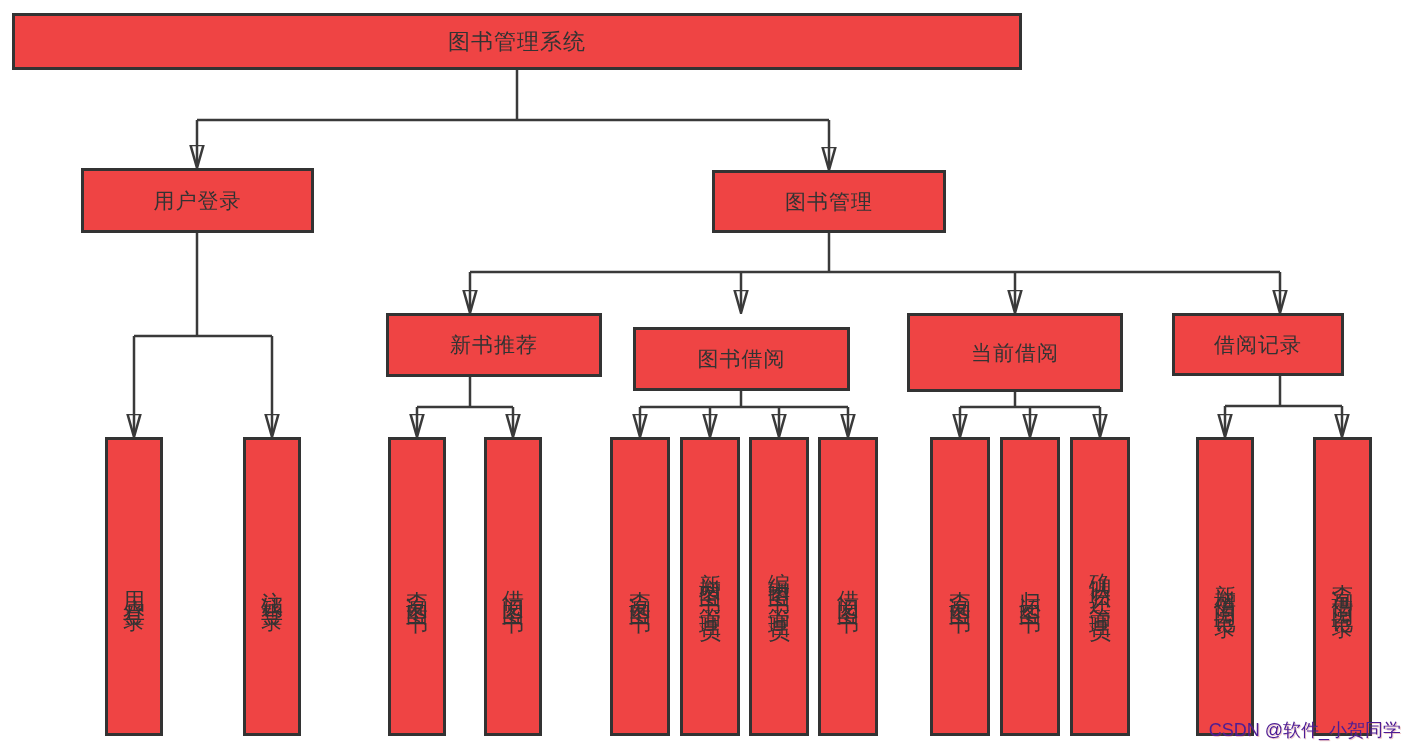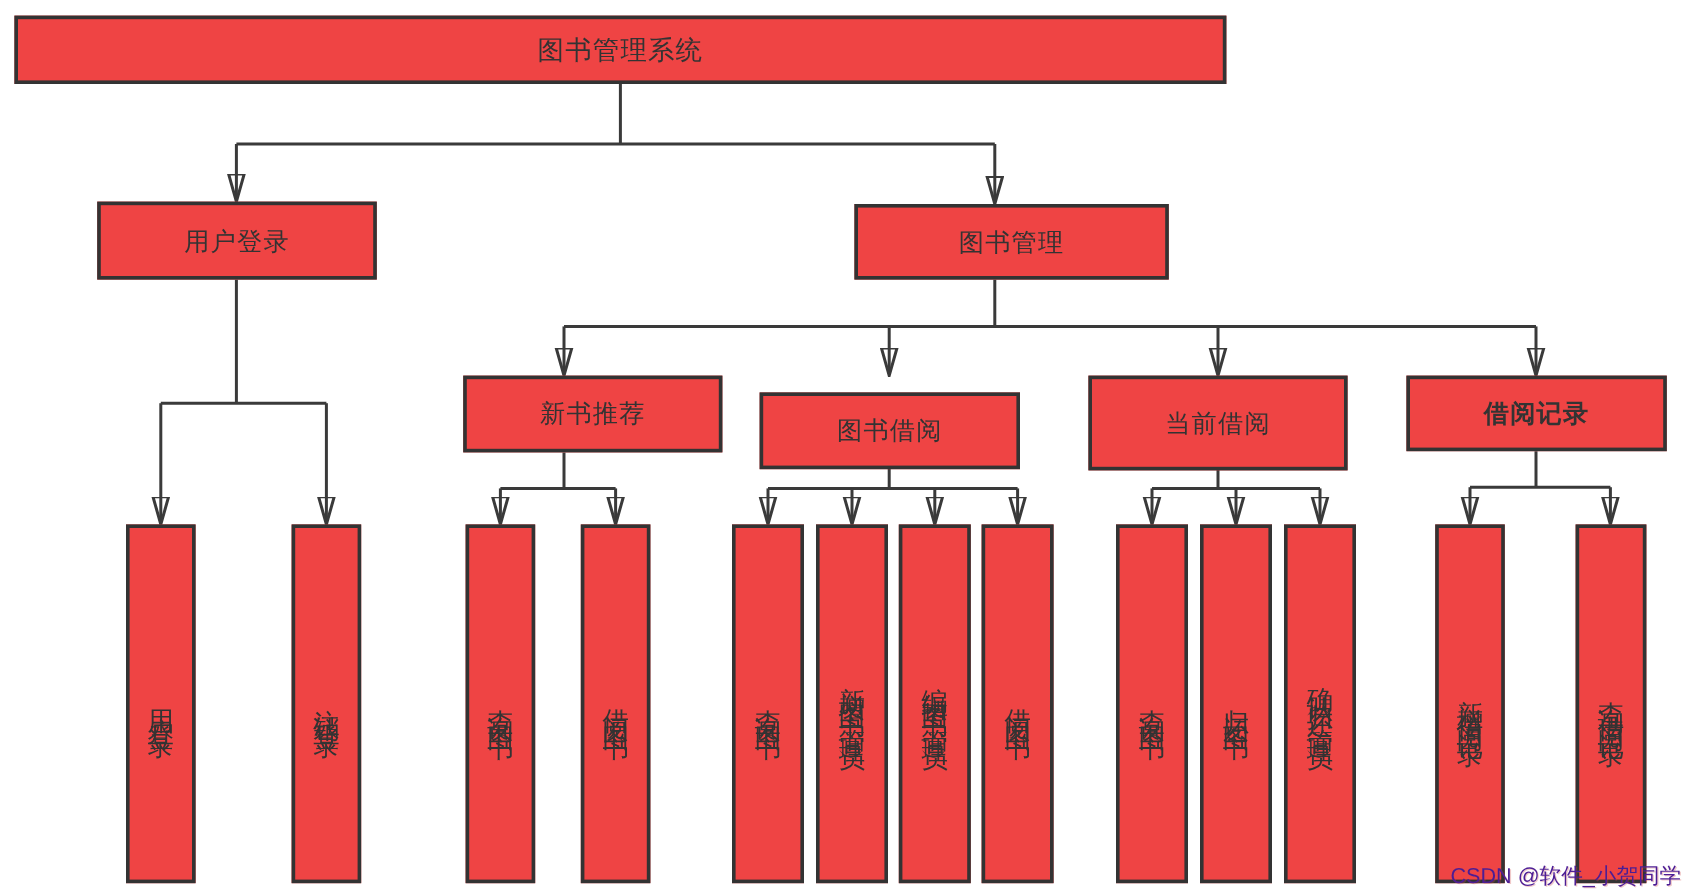--- a/index.html
+++ b/index.html
@@ -106,34 +106,34 @@
     </g>
   </svg>
 
   <div class="node title-box" style="left:12px;top:13px;width:1010px;height:57px;">
     <span>图书管理系统</span>
   </div>
 
   <div class="node branch-box" style="left:81px;top:168px;width:233px;height:65px;">
     <span>用户登录</span>
   </div>
-  <div class="node branch-box" style="left:712px;top:170px;width:262px;height:63px;justify-content:center;">
+  <div class="node branch-box" style="left:712px;top:170px;width:234px;height:63px;justify-content:center;">
     <span>图书管理</span>
   </div>
 
   <div class="node branch-box" style="left:362px;top:313px;width:216px;height:64px;margin-left:24px;">
     <span>新书推荐</span>
   </div>
   <div class="node branch-box" style="left:633px;top:327px;width:217px;height:64px;">
     <span>图书借阅</span>
   </div>
   <div class="node branch-box" style="left:907px;top:313px;width:216px;height:79px;">
     <span>当前借阅</span>
   </div>
-  <div class="node branch-box" style="left:1172px;top:313px;width:217px;height:63px;font-weight:bold;">
+  <div class="node branch-box" style="left:1172px;top:313px;width:172px;height:63px;">
     <span>借阅记录</span>
   </div>
 
   <div class="node leaf" style="left:105px;top:437px;width:58px;height:299px;">
     <span>用户登录</span>
   </div>
   <div class="node leaf" style="left:243px;top:437px;width:58px;height:299px;">
     <span>注销登录</span>
   </div>
   <div class="node leaf" style="left:388px;top:437px;width:58px;height:299px;">

